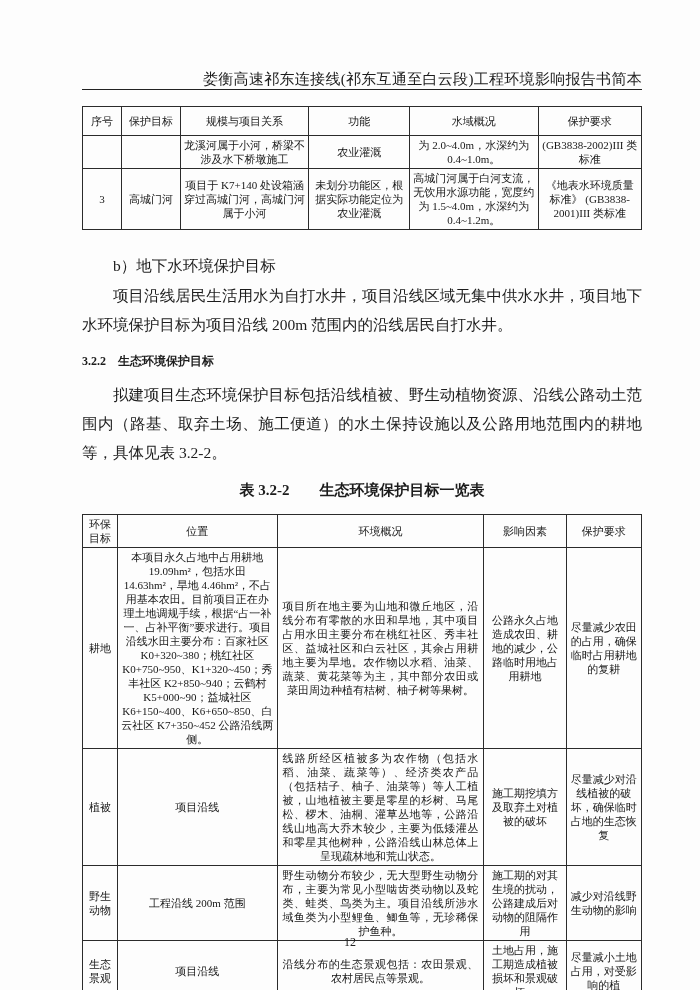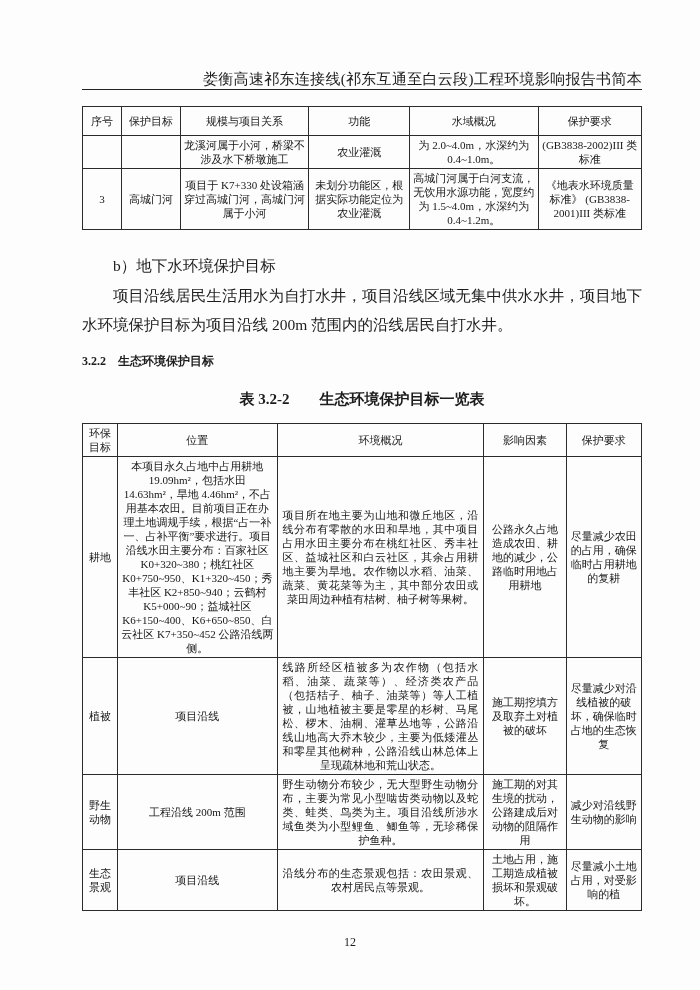--- a/index.html
+++ b/index.html
@@ -63,34 +63,35 @@
           <td></td>
           <td></td>
           <td>龙溪河属于小河，桥梁不涉及水下桥墩施工</td>
           <td>农业灌溉</td>
           <td>为 2.0~4.0m，水深约为 0.4~1.0m。</td>
           <td>(GB3838-2002)III 类标准</td>
         </tr>
         <tr>
           <td>3</td>
           <td>高城门河</td>
-          <td>项目于 K7+330 处设箱涵穿过高城门河，高城门河属于小河</td>
+          <td>项目于 K7+140 处设箱涵穿过高城门河，高城门河属于小河</td>
           <td>未划分功能区，根据实际功能定位为农业灌溉</td>
           <td>高城门河属于白河支流，无饮用水源功能，宽度约为 1.5~4.0m，水深约为 0.4~1.2m。</td>
           <td>《地表水环境质量标准》 (GB3838-2001)III 类标准</td>
         </tr>
       </tbody>
     </table>
 
     <div class="sub-heading">b）地下水环境保护目标</div>
 
     <p class="para">项目沿线居民生活用水为自打水井，项目沿线区域无集中供水水井，项目地下水环境保护目标为项目沿线 200m 范围内的沿线居民自打水井。</p>
 
     <div class="section-heading">3.2.2　生态环境保护目标</div>
 
+    <p class="para">拟建项目生态环境保护目标包括沿线植被、野生动植物资源、沿线公路动土范围内（路基、取弃土场、施工便道）的水土保持设施以及公路用地范围内的耕地等，具体见表 3.2-2。</p>
 
     <div class="caption">表 3.2-2　　生态环境保护目标一览表</div>
 
     <table class="t2">
       <colgroup>
         <col style="width:6.3%">
           <col style="width:28.5%">
           <col style="width:37%">
         <col style="width:14.7%">
           <col style="width:13.5%">

